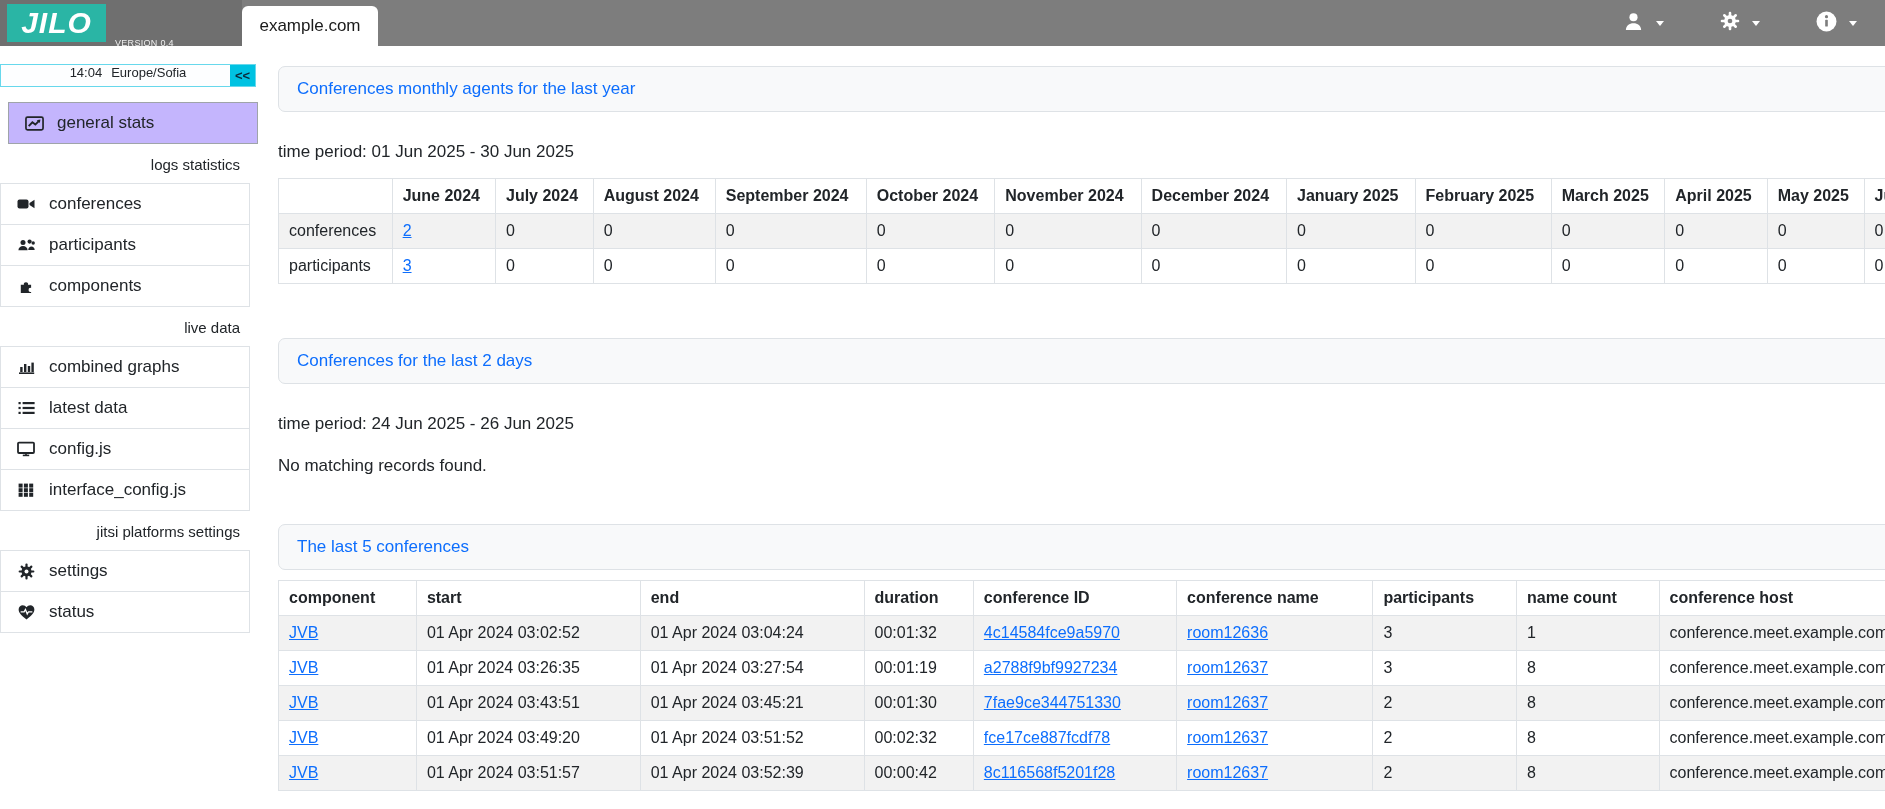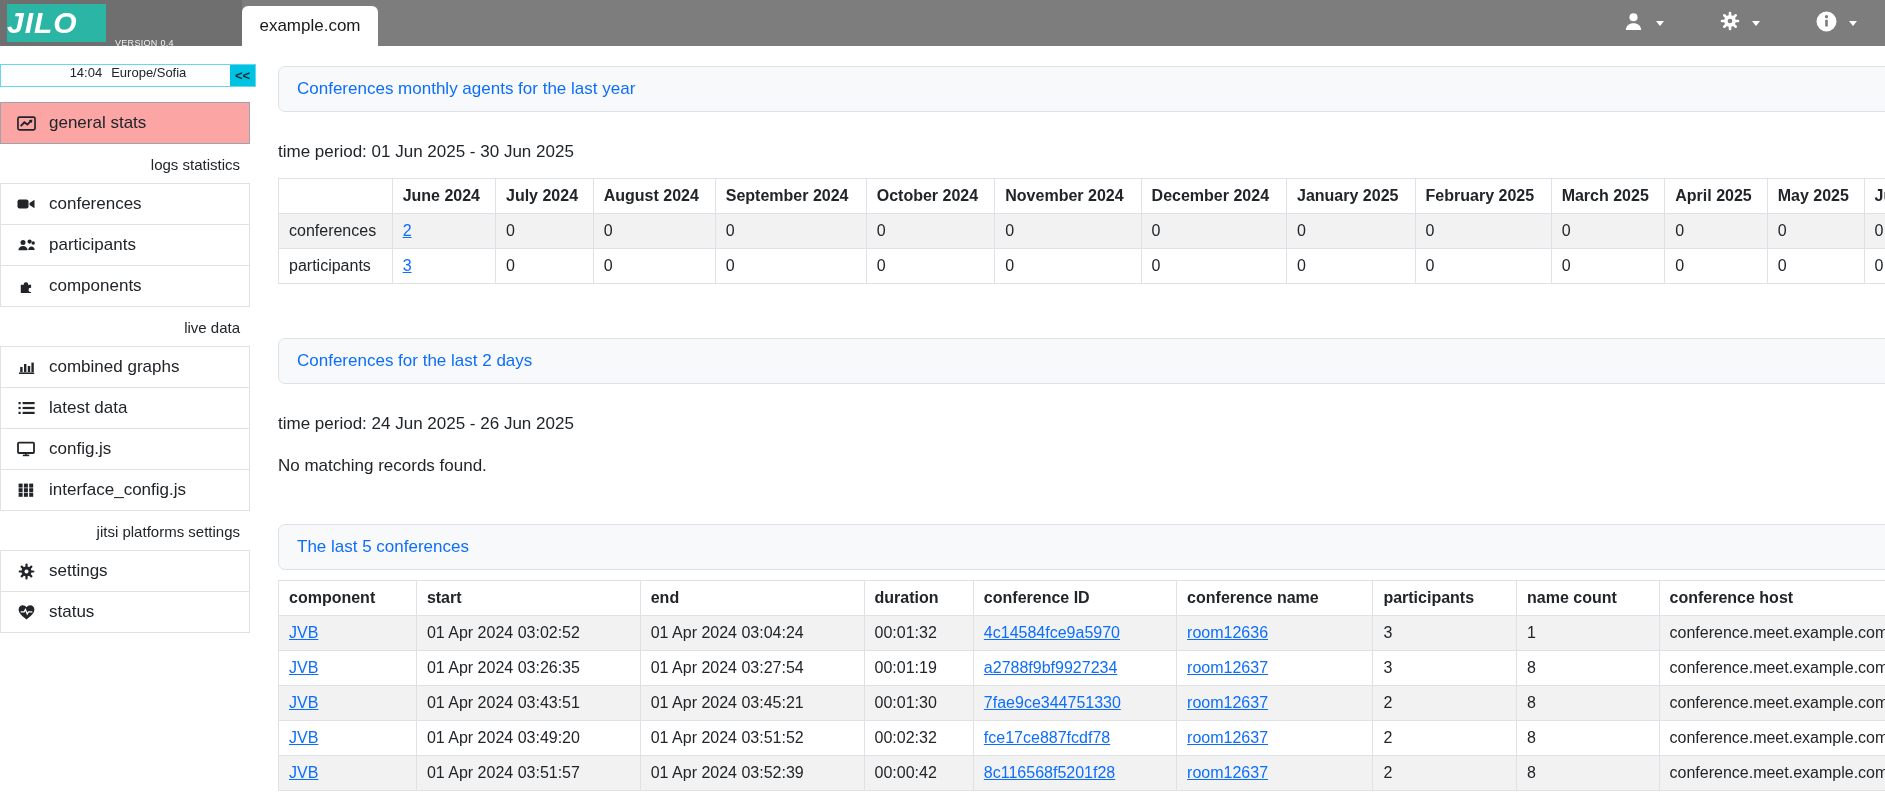--- a/index.html
+++ b/index.html
@@ -5,21 +5,21 @@
   * { box-sizing: border-box; margin: 0; padding: 0; }
   html,body { width:1885px; height:809px; overflow:hidden; }
   body {
     font-family: "Liberation Sans", sans-serif;
     color:#212529; background:#fff; position:relative;
   }
   
   .topbar { position:absolute; left:0; top:0; width:1885px; height:46px; background:#7d7d7d; }
   .topbar-left { position:absolute; left:0; top:0; width:242px; height:46px; background:#6f6f6f; display:flex; align-items:center; }
   .logo-box { margin-left:7px; width:99px; height:38px; background:#2ab5a5; color:#fff;
-    display:flex; align-items:center; justify-content:flex-start;
+    display:flex; align-items:center; justify-content:center;
     font-style:italic; font-weight:700; font-size:30px; letter-spacing:1px; }
   .version { font-size:9px; color:#efefef; margin-left:9px; letter-spacing:.3px;margin-top:40px; }
   .tab { position:absolute; left:242px; top:6px; width:136px; height:40px; background:#fff;
     border-radius:6px 6px 0 0; display:flex; align-items:center; justify-content:center;
     font-size:17px; color:#1a1a1a; cursor:pointer; }
   .topbar-icons { position:absolute; right:0; top:0; height:46px; display:flex; align-items:center;
     gap:56px; padding-right:28px; }
   .icon-group { display:flex; align-items:center; gap:12px; cursor:pointer; }
   .caret { width:0; height:0; border-left:4.5px solid transparent; border-right:4.5px solid transparent;
     border-top:5px solid #fff; }
@@ -27,21 +27,21 @@
   .sidebar { position:absolute; left:0; top:46px; width:256px; }
   .clock { margin-top:18px; height:23px; border:1.5px solid #67d8ec; background:#fdfeff;
     display:flex; align-items:flex-start; justify-content:center; position:relative; font-size:13px; }
   .clock-time { margin-right:9px; }
   .clock-btn { position:absolute; right:0; top:0; bottom:0; width:25px; background:#00c2e2;
     color:#0a2a3a; font-weight:700; font-size:13px; display:flex; align-items:center;
     justify-content:center; cursor:pointer; }
   .nav-item { width:250px; height:42px; border:1px solid #dee2e6; background:#fff;
     display:flex; align-items:center; padding-left:15px; gap:13px; font-size:17px;
     margin-top:-1px; cursor:pointer; }
-  .nav-item.active { background:#fca5a5; border-color:#9fa4a9; margin-top:15px; position:relative; z-index:1; }
+  .nav-item.active { background:#c4b5fd; border-color:#9fa4a9; margin-top:15px; position:relative; z-index:1;margin-left:8px; }
   .nav-icon { width:20px; display:flex; justify-content:center; align-items:center; }
   .section-label { width:250px; height:40px; display:flex; align-items:center; justify-content:flex-end;
     padding-right:10px; font-size:15px; color:#212529; }
   
   .main { position:absolute; left:278px; top:46px; width:1690px; }
   .card-head { height:46px; border:1px solid #dee2e6; border-radius:7px; background:#f8f9fa;
     display:flex; align-items:center; padding-left:18px; font-size:17px; color:#0d6efd; }
   .mt20 { margin-top:20px; } .mt54 { margin-top:54px; } .mt48 { margin-top:48px; }
   .tp { margin-top:30px; font-size:17px; }
   .tp b { font-weight:400; }

